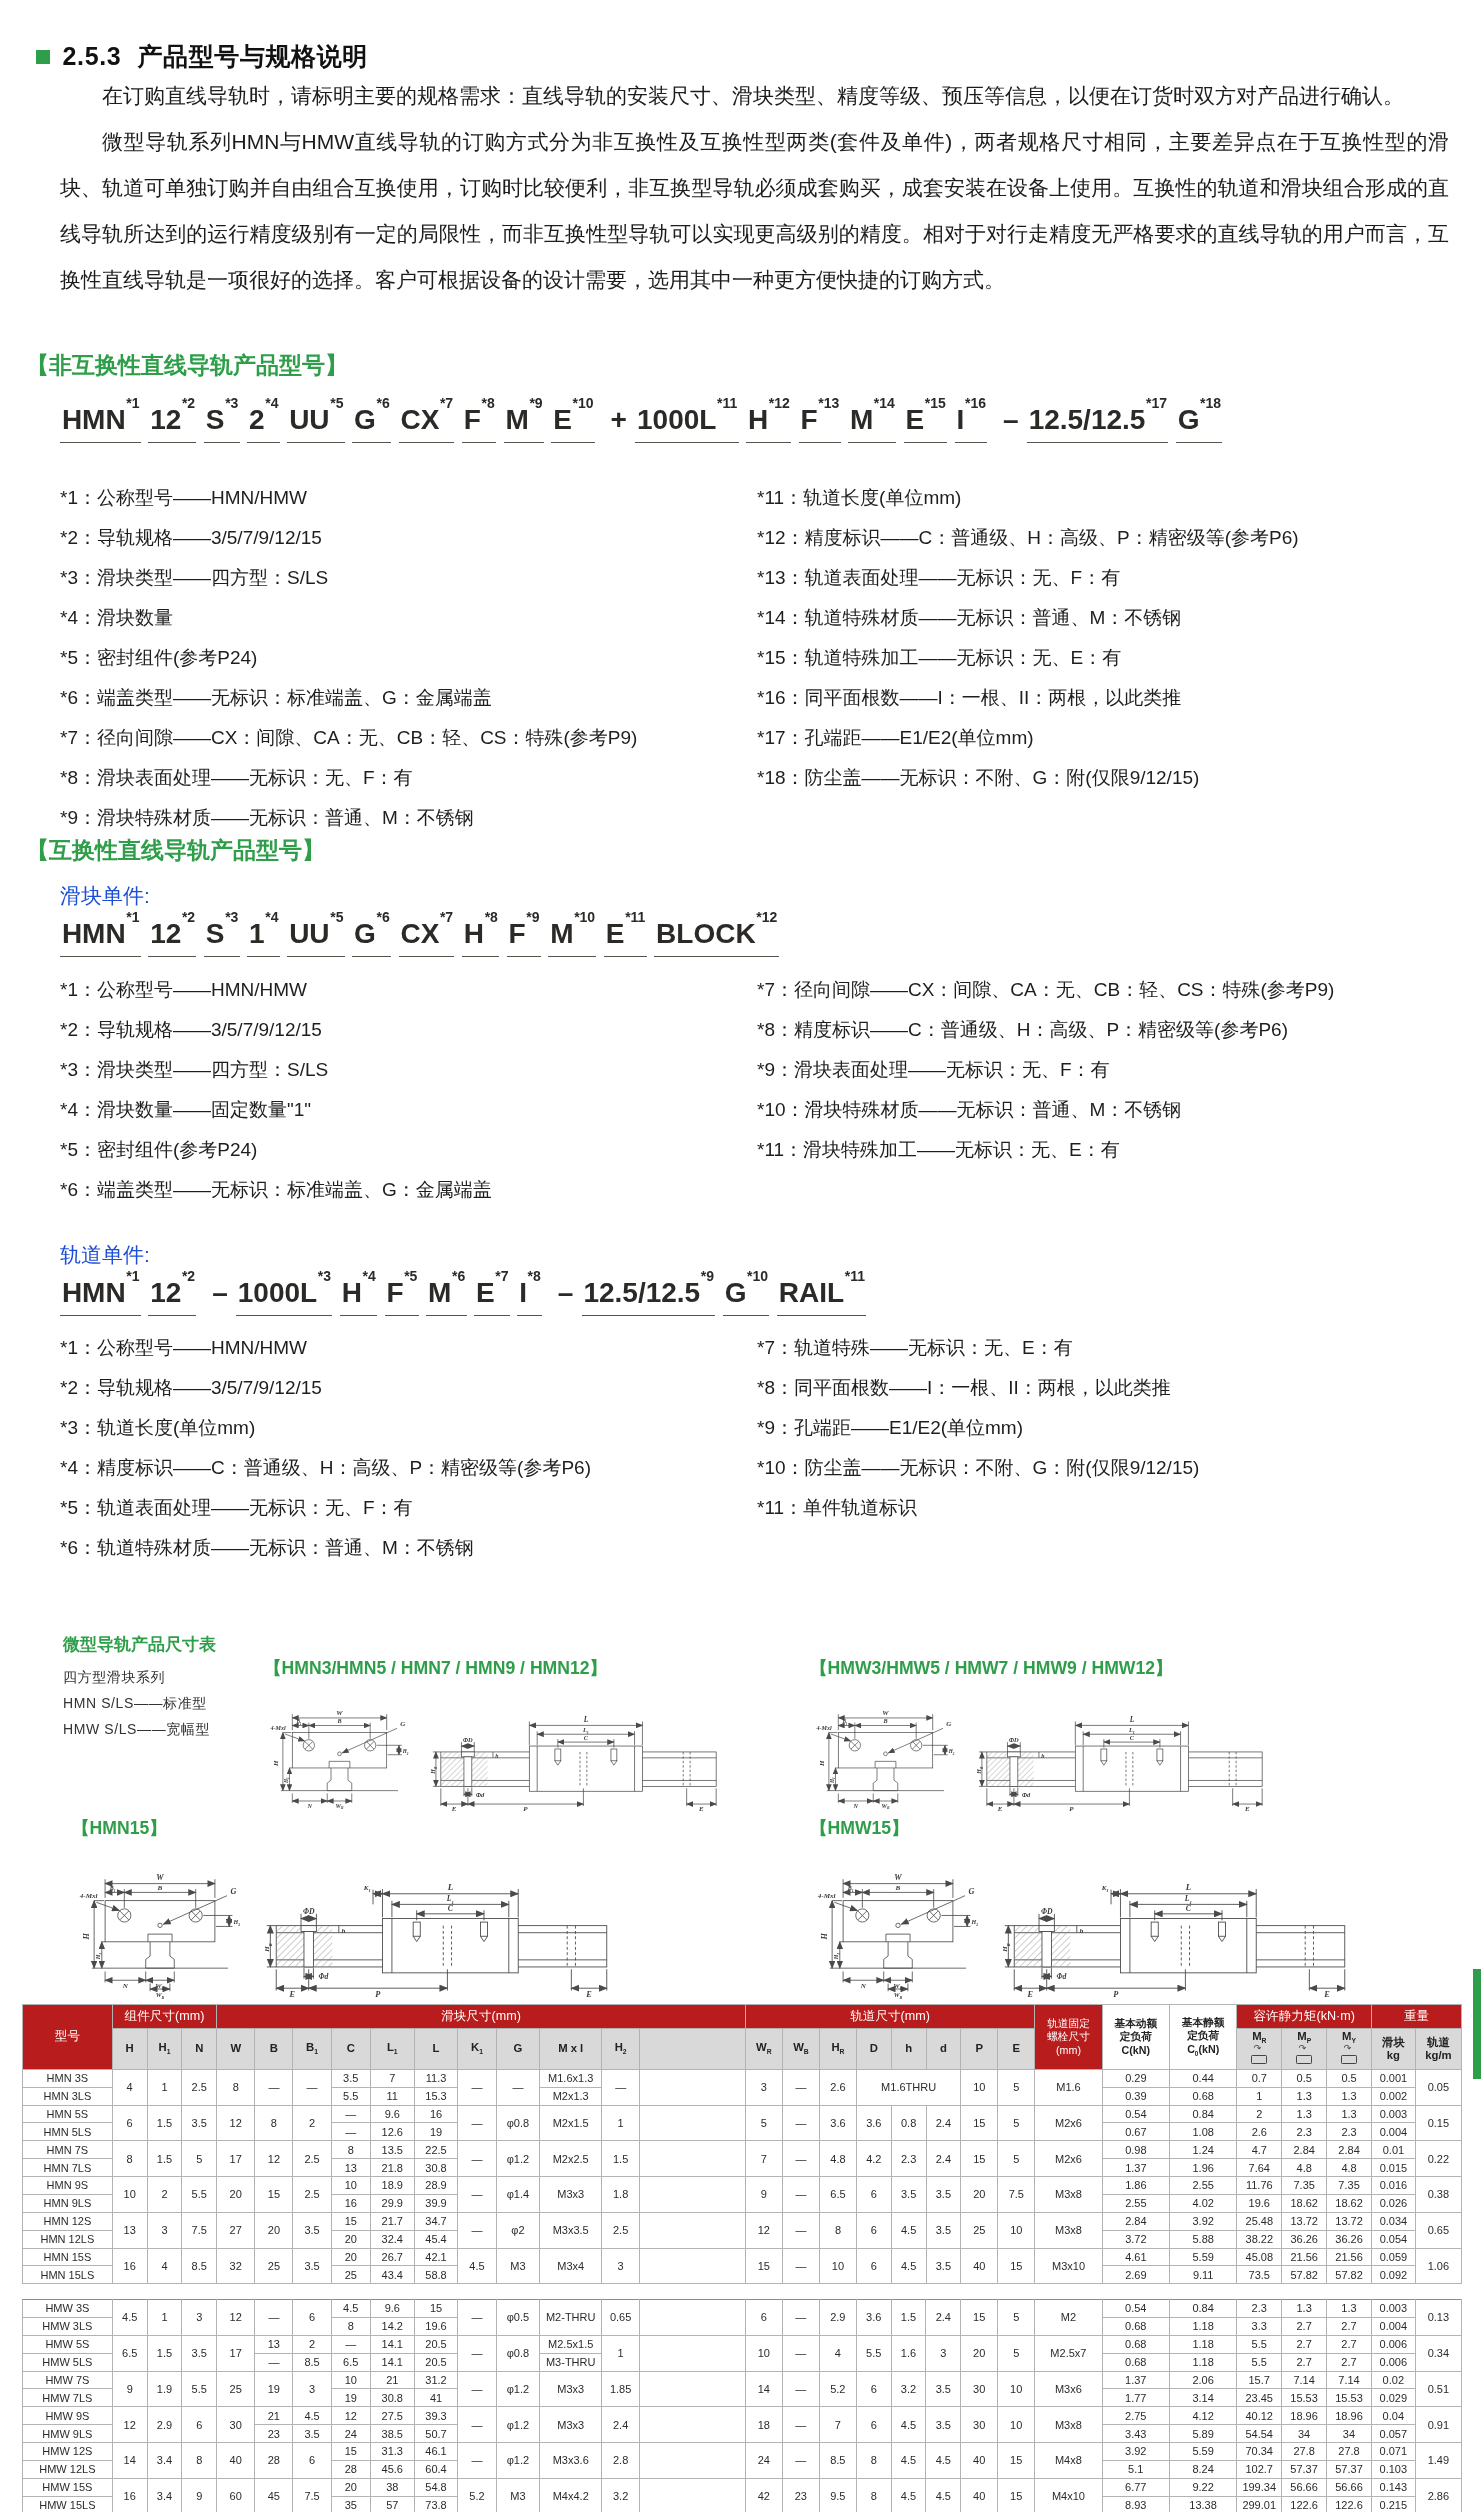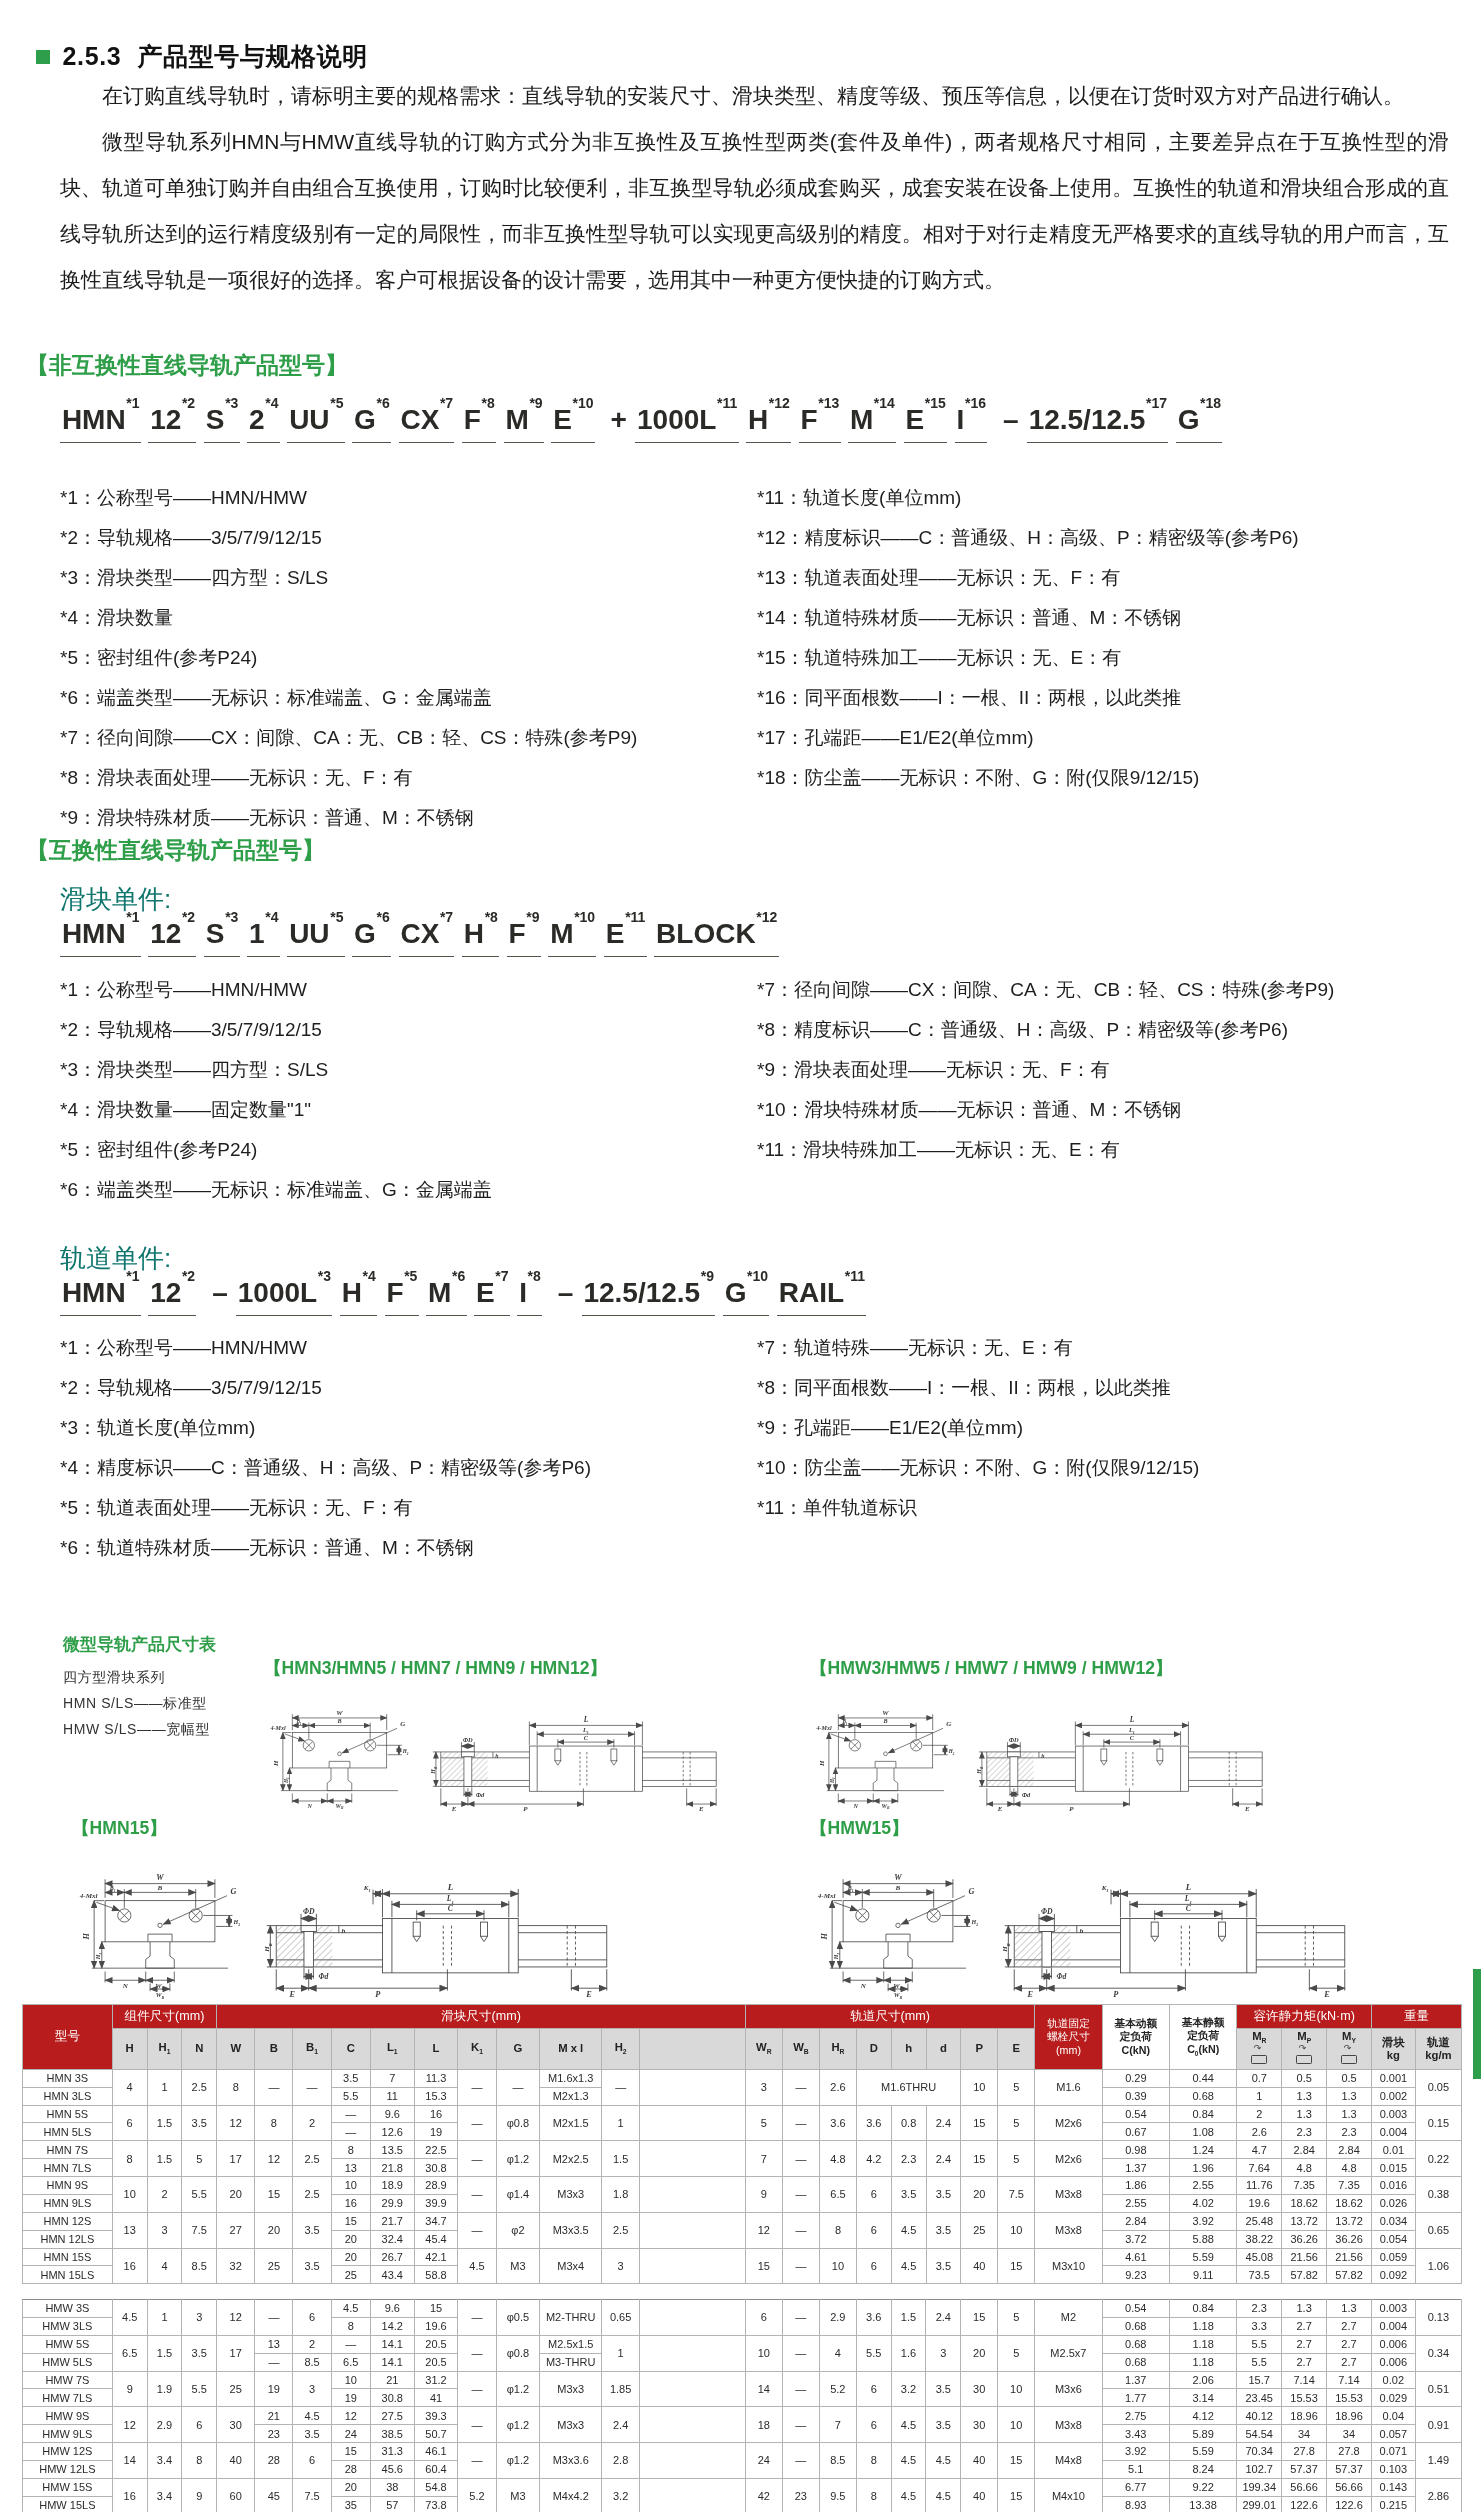--- a/index.html
+++ b/index.html
@@ -10,21 +10,21 @@
   .bullet{width:14px;height:14px;background:#2f9e4a;}
   .title{font-size:25px;font-weight:bold;color:#111;letter-spacing:0.6px;white-space:nowrap;}
   .title .no{margin-right:16.3px;}
 
   .paras{position:absolute;top:73px;left:60px;width:1389px;font-size:21px;line-height:46px;color:#1c1c1c;text-align:justify;}
   .paras p{margin:0;text-indent:2em;}
 
   .sec-h{position:absolute;left:26px;font-size:23px;font-weight:bold;color:#2e9e49;white-space:nowrap;}
   #sec1{top:350px;} #sec2{top:835px;}
 
-  .sub-label{position:absolute;left:60px;font-size:26px;color:#0f766e;white-space:nowrap;}
+  .sub-label{position:absolute;left:60px;font-size:21px;color:#1d4ed8;white-space:nowrap;}
   #lbl-block{top:882px;} #lbl-rail{top:1241px;}
 
   .formula{position:absolute;left:60px;font-size:28px;font-weight:bold;color:#2b2a27;white-space:nowrap;}
   #f1{top:404px;} #f2{top:918px;} #f3{top:1277px;}
   .f-seg{display:inline-block;margin-right:7.5px;padding:0 1.9px 6.3px 1.9px;}
   .f-u{border-bottom:1.9px solid #57534b;}
   .f-sep{margin:0 6.3px;padding-bottom:6.3px;}
   .f-seg sup{font-size:14px;position:relative;top:-10.7px;left:0.6px;}
 
   .notes{position:absolute;width:697px;}
@@ -949,21 +949,21 @@
             <td>21.56</td>
             <td>21.56</td>
             <td>0.059</td>
             <td rowspan="2">1.06</td>
           </tr>
           <tr>
             <td class="model">HMN 15LS</td>
             <td>25</td>
             <td>43.4</td>
             <td>58.8</td>
-            <td>9.23</td>
+            <td>2.69</td>
             <td>9.11</td>
             <td>73.5</td>
             <td>57.82</td>
             <td>57.82</td>
             <td>0.092</td>
           </tr>
         </tbody>
       </table>
   </div>
   <div class="tbl-wrap" id="tbl2">

